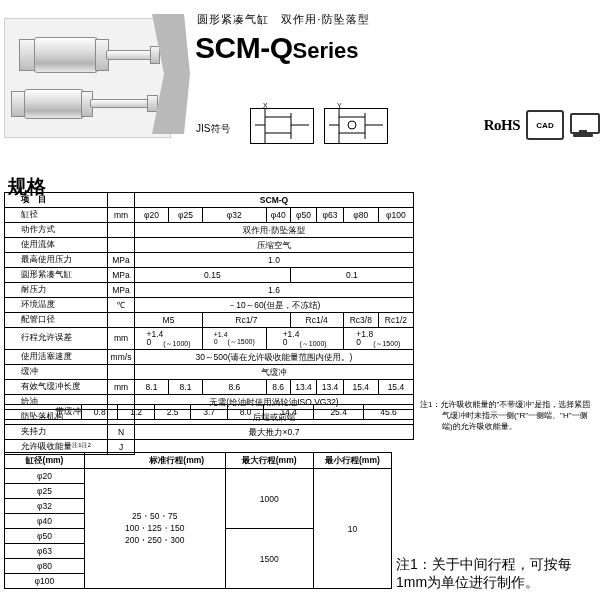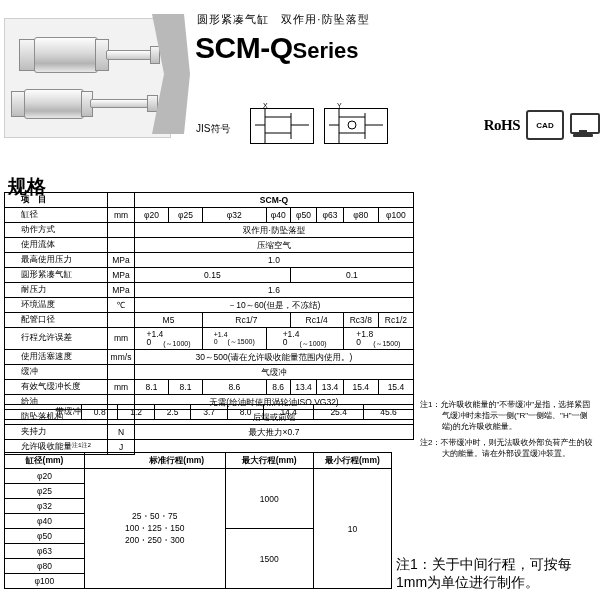--- a/index.html
+++ b/index.html
@@ -280,21 +280,20 @@
     <td>8.0</td>
     <td>14.4</td>
     <td>25.4</td>
     <td>45.6</td>
   </tr>
 </tbody>
   </table>
 
 <div class="notes">
   <p>注1：允许吸收能量的"不带缓冲"是指，选择紧固气缓冲时未指示一侧("R"一侧端、"H"一侧端)的允许吸收能量。</p>
-  <p>注2：不带缓冲时，则无法吸收外部负荷产生的较大的能量。请在外部设置缓冲装置。</p>
 </div>
 
 <div class="stroke-wrap">
   <table class="stroke">
     <tbody>
         <tr>
       <td class="hd" style="width:90px;">缸径(mm)</td>
       <td class="hd" style="width:110px;padding-left:44px;">标准行程(mm)</td>
       <td class="hd" style="width:100px;">最大行程(mm)</td>
       <td class="hd" style="width:88px;margin-top:28px;">最小行程(mm)</td>

